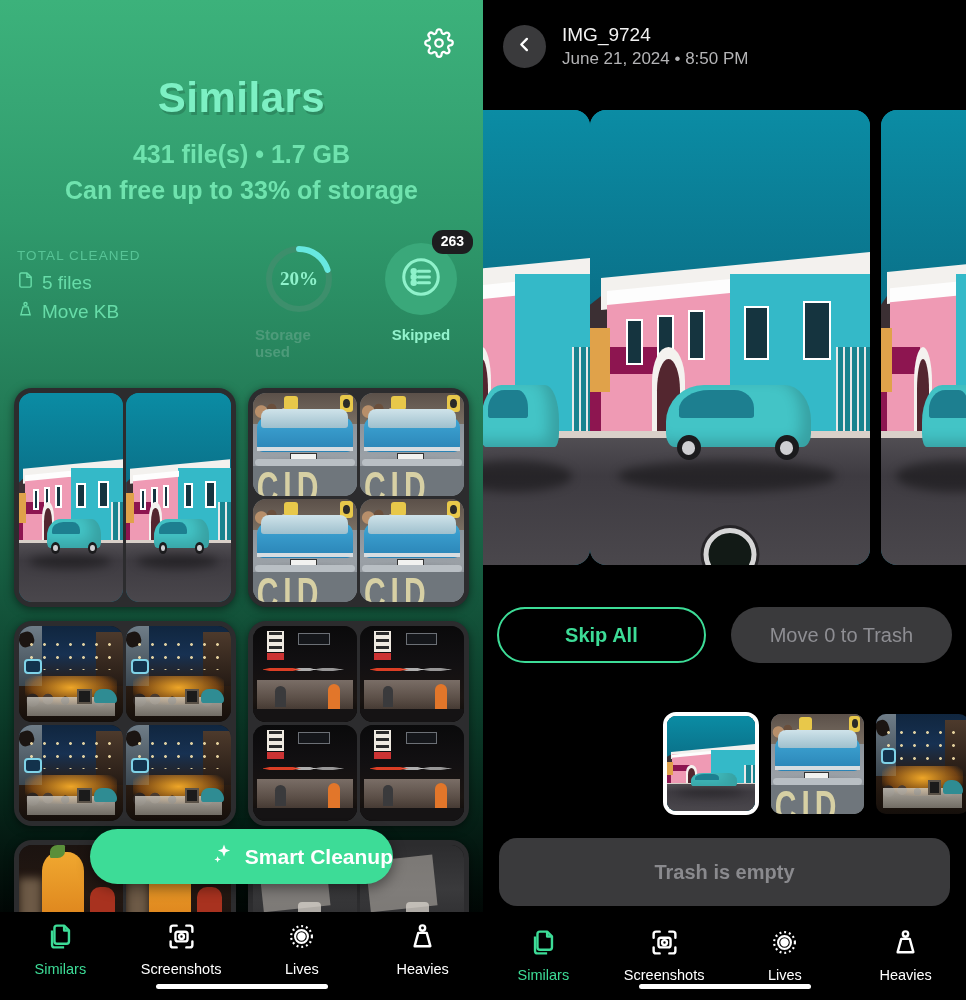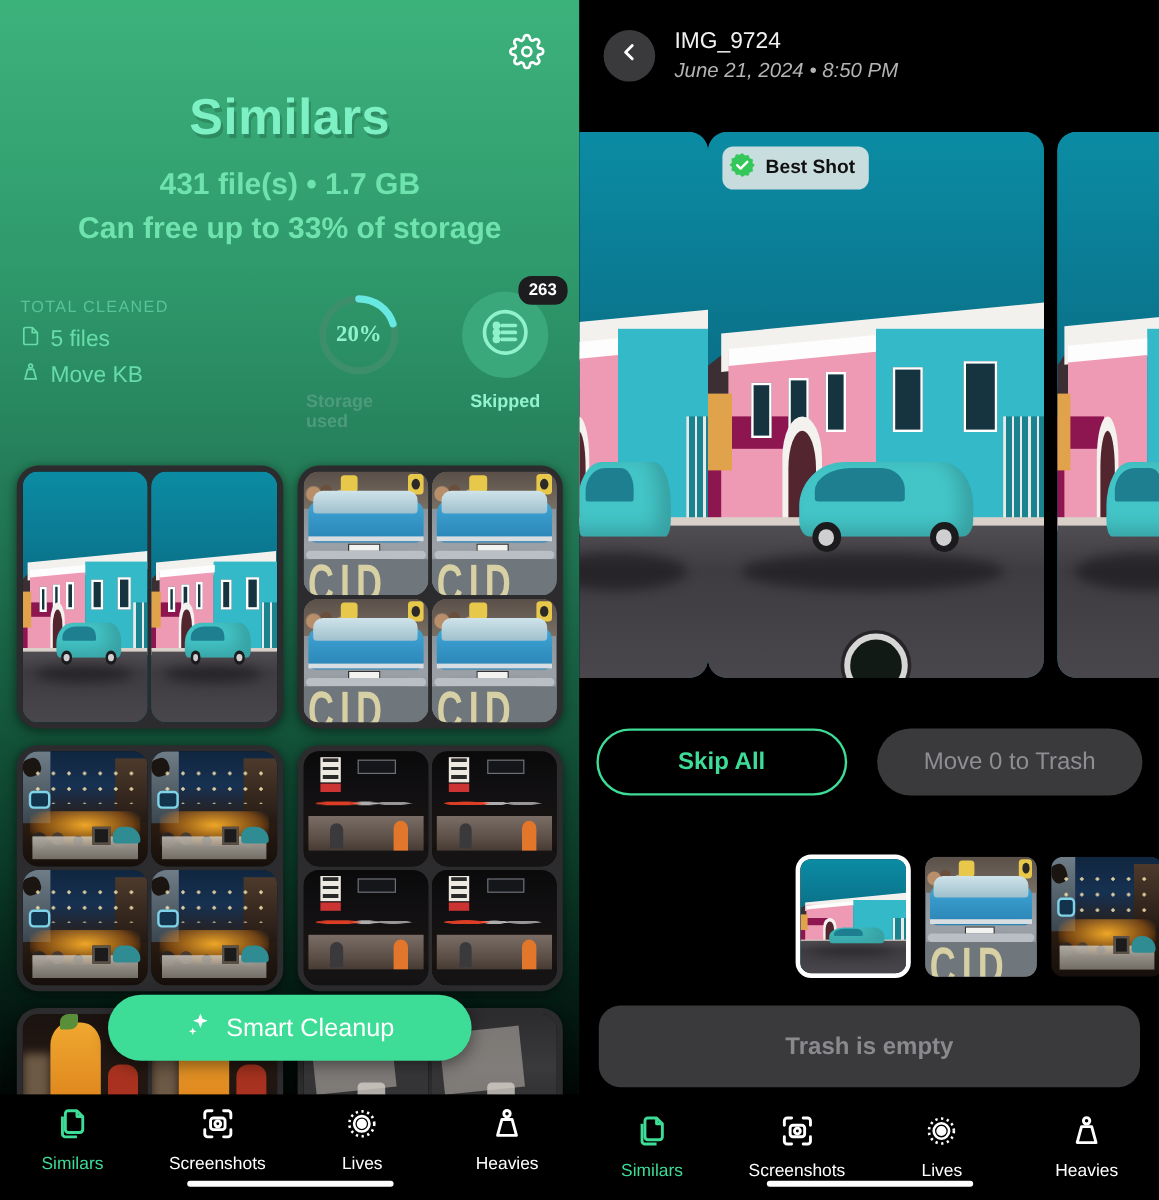--- a/index.html
+++ b/index.html
@@ -80,34 +80,34 @@
   .group.g2 { grid-template-columns: 1fr 1fr; height: 219px; }
   .group.g4 { grid-template-columns: 1fr 1fr; grid-template-rows: 1fr 1fr; height: 219px; }
   .group.r2 { height: 205px; }
   .group.r3 { height: 120px; }
   .cell { border-radius: 13px; overflow: hidden; position: relative; background:#111; }
   .cell .pic { position: absolute; inset: 0; }
 
   .smart-btn {
     position: absolute; left: 90px; right: 90px; top: 829px; height: 55px;
     background: #3ddc97; border-radius: 28px; display: flex; align-items: center;
-    justify-content: center; gap: 10px; cursor: pointer;
-    color: #fff; font-size: 21px; font-weight: normal;
+    justify-content: flex-end; gap: 10px; cursor: pointer;
+    color: #fff; font-size: 21px; font-weight: bold;
     box-shadow: 0 4px 14px rgba(0,0,0,0.45);
   }
 
   
   .r-bg { position: absolute; inset: 0; background: #000; }
   .r-header { position: absolute; top: 22px; left: 20px; display: flex; align-items: center; gap: 16px; }
   .back-btn {
     width: 43px; height: 43px; border-radius: 50%; background: #3a3a3c;
     display: flex; align-items: center; justify-content: center; cursor: pointer;
   }
   .hdr-title { color: #f2f2f2; font-size: 19px; line-height: 1.35; }
-  .hdr-sub { color: #b4b4b6; font-size: 17px; line-height: 1.35; font-style: italic; }
+  .hdr-sub { color: #b4b4b6; font-size: 17px; line-height: 1.35; }
 
   .viewer { position: absolute; top: 110px; left: 0; right: 0; height: 462px; }
   .main-photo {
     position: absolute; left: 107px; width: 280px; height: 455px;
     border-radius: 16px; overflow: hidden;
   }
   .side-photo {
     position: absolute; left: 398px; width: 150px; height: 455px;
     border-radius: 16px; overflow: hidden;
   }
@@ -702,29 +702,20 @@
           <div class="win" style="left:76%;top:42%;width:10%;height:13%"></div>
           <div class="door"></div>
             <div class="gate"></div>
           <div class="curb"></div>
             <div class="road"></div>
           <div class="shadow"></div>
             <div class="car"></div>
           <div class="whl" style="left:31%"></div>
             <div class="whl" style="left:66%"></div>
         </div>
-        <div class="best-badge">
-          <span>
-            <svg width="23" height="23" viewBox="0 0 24 24">
-              <path fill="#34c759" d="M12 1.6l2.3 2.1 3.1-.5 1.1 2.9 2.9 1.1-.5 3.1L23 12l-2.1 2.3.5 3.1-2.9 1.1-1.1 2.9-3.1-.5L12 22.4l-2.3-2.1-3.1.5-1.1-2.9-2.9-1.1.5-3.1L1 12l2.1-2.3-.5-3.1 2.9-1.1 1.1-2.9 3.1.5z"></path>
-              <polyline points="7.6 12.2 10.6 15.1 16.4 9.2" fill="none" stroke="#ffffff" stroke-width="2.1" stroke-linecap="round" stroke-linejoin="round"></polyline>
-            </svg>
-          </span>
-          <span>Best Shot</span>
-        </div>
         <div class="pick-circle"></div>
       </div>
 
       <div class="side-photo">
         <div class="scene sA" style="position:absolute;inset:0">
             <div class="sky"></div>
             <div class="mtn"></div>
             <div class="roofw"></div>
             <div class="pinkb"></div>
             <div class="blueb"></div>

